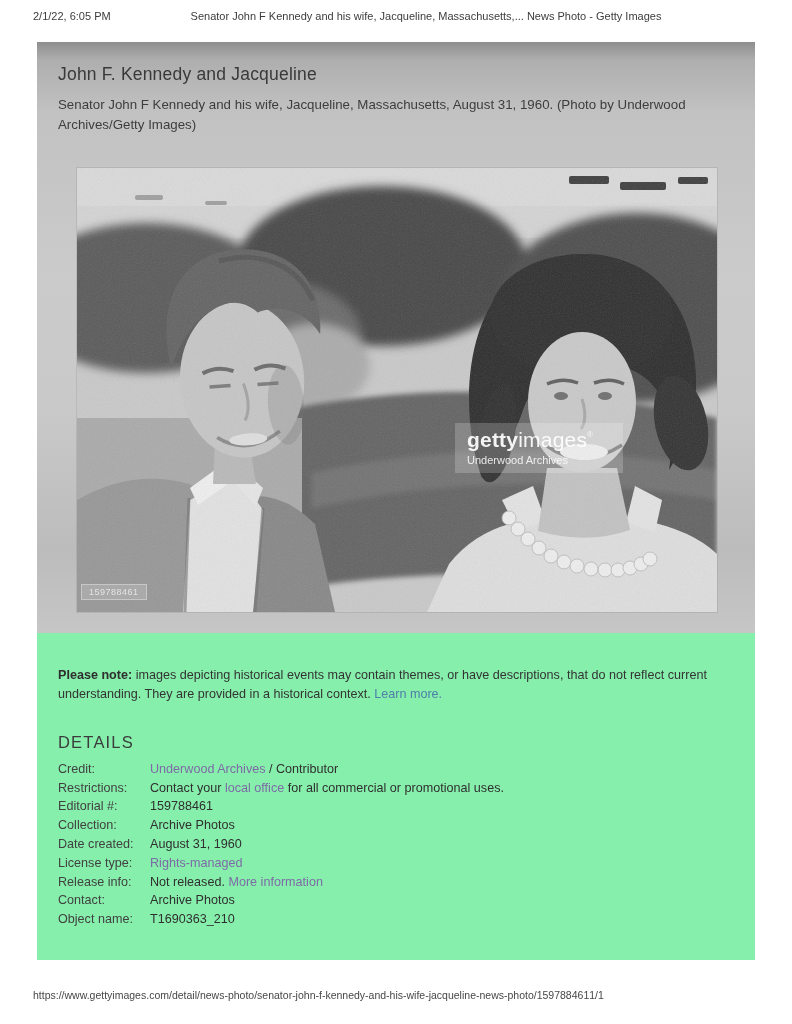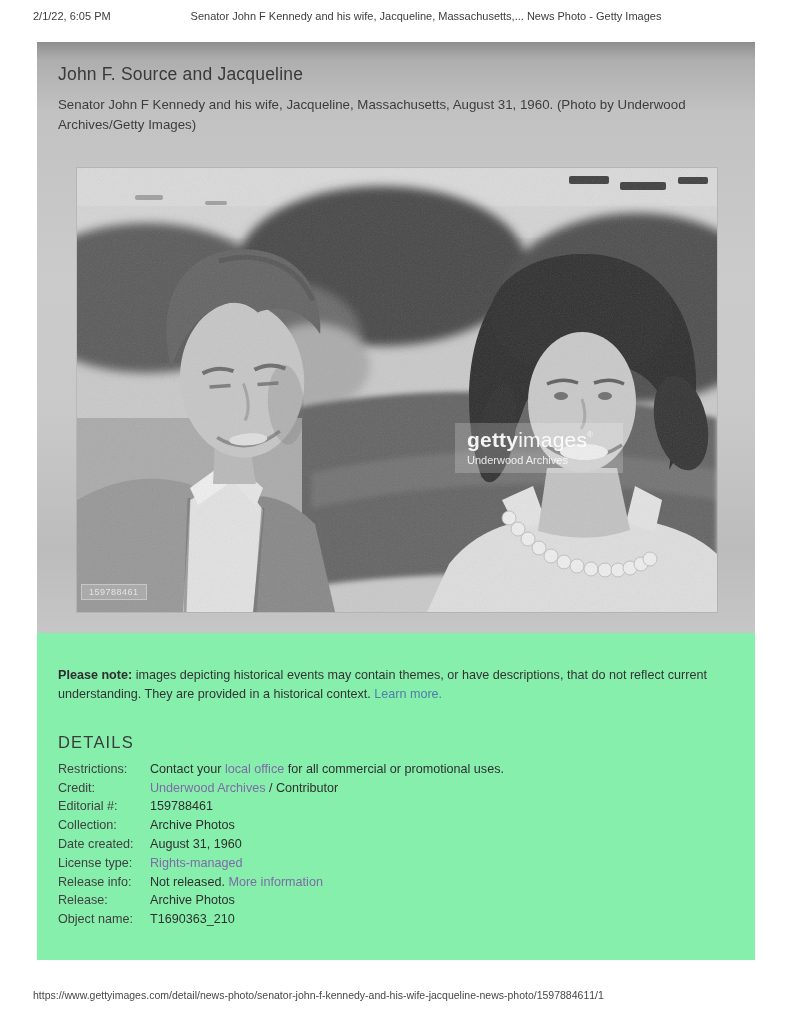--- a/index.html
+++ b/index.html
@@ -51,21 +51,21 @@
 </style>
 </head>
 <body>
 
 <div class="print-header">
   <span class="ph-date">2/1/22, 6:05 PM</span>
   <div class="ph-title">Senator John F Kennedy and his wife, Jacqueline, Massachusetts,... News Photo - Getty Images</div>
 </div>
 
 <div class="band">
-  <h1 class="page-title">John F. Source and Jacqueline</h1>
+  <h1 class="page-title">John F. Kennedy and Jacqueline</h1>
   <p class="caption">Senator John F Kennedy and his wife, Jacqueline, Massachusetts, August 31, 1960. (Photo by Underwood Archives/Getty Images)</p>
 
   <div class="photo">
     <svg width="640" height="444" viewBox="0 0 640 444" xmlns="http://www.w3.org/2000/svg">
       <defs>
         <filter id="grain" x="0" y="0" width="100%" height="100%">
           <feTurbulence type="fractalNoise" baseFrequency="0.9" numOctaves="2" stitchTiles="stitch"></feTurbulence>
           <feColorMatrix type="saturate" values="0"></feColorMatrix>
         </filter>
         <filter id="soft">
@@ -175,49 +175,49 @@
   </div>
 </div>
 
 <div class="light-section">
   <p class="note"><span class="note-bold">Please note:</span><span> images depicting historical events may contain themes, or have descriptions, that do not reflect current understanding. They are provided in a historical context. </span><a class="link-blue">Learn more.</a></p>
 
   <h2 class="details-heading">DETAILS</h2>
 
   <div class="details">
     <div class="drow">
+      <span class="dlabel">Credit:</span>
+      <span class="dvalue"><a class="link-purple">Underwood Archives</a><span> / Contributor</span></span>
+    </div>
+    <div class="drow">
       <span class="dlabel">Restrictions:</span>
       <span class="dvalue"><span>Contact your </span><a class="link-purple">local office</a><span> for all commercial or promotional uses.</span></span>
     </div>
     <div class="drow">
-      <span class="dlabel">Credit:</span>
-      <span class="dvalue"><a class="link-purple">Underwood Archives</a><span> / Contributor</span></span>
-    </div>
-    <div class="drow">
       <span class="dlabel">Editorial #:</span>
       <span class="dvalue"><span>159788461</span></span>
     </div>
     <div class="drow">
       <span class="dlabel">Collection:</span>
       <span class="dvalue"><span>Archive Photos</span></span>
     </div>
     <div class="drow">
       <span class="dlabel">Date created:</span>
       <span class="dvalue"><span>August 31, 1960</span></span>
     </div>
     <div class="drow">
       <span class="dlabel">License type:</span>
       <span class="dvalue"><a class="link-purple">Rights-managed</a></span>
     </div>
     <div class="drow">
       <span class="dlabel">Release info:</span>
       <span class="dvalue"><span>Not released. </span><a class="link-purple">More information</a></span>
     </div>
     <div class="drow">
-      <span class="dlabel">Release:</span>
+      <span class="dlabel">Contact:</span>
       <span class="dvalue"><span>Archive Photos</span></span>
     </div>
     <div class="drow">
       <span class="dlabel">Object name:</span>
       <span class="dvalue"><span>T1690363_210</span></span>
     </div>
   </div>
 </div>
 
 <div class="print-footer">

